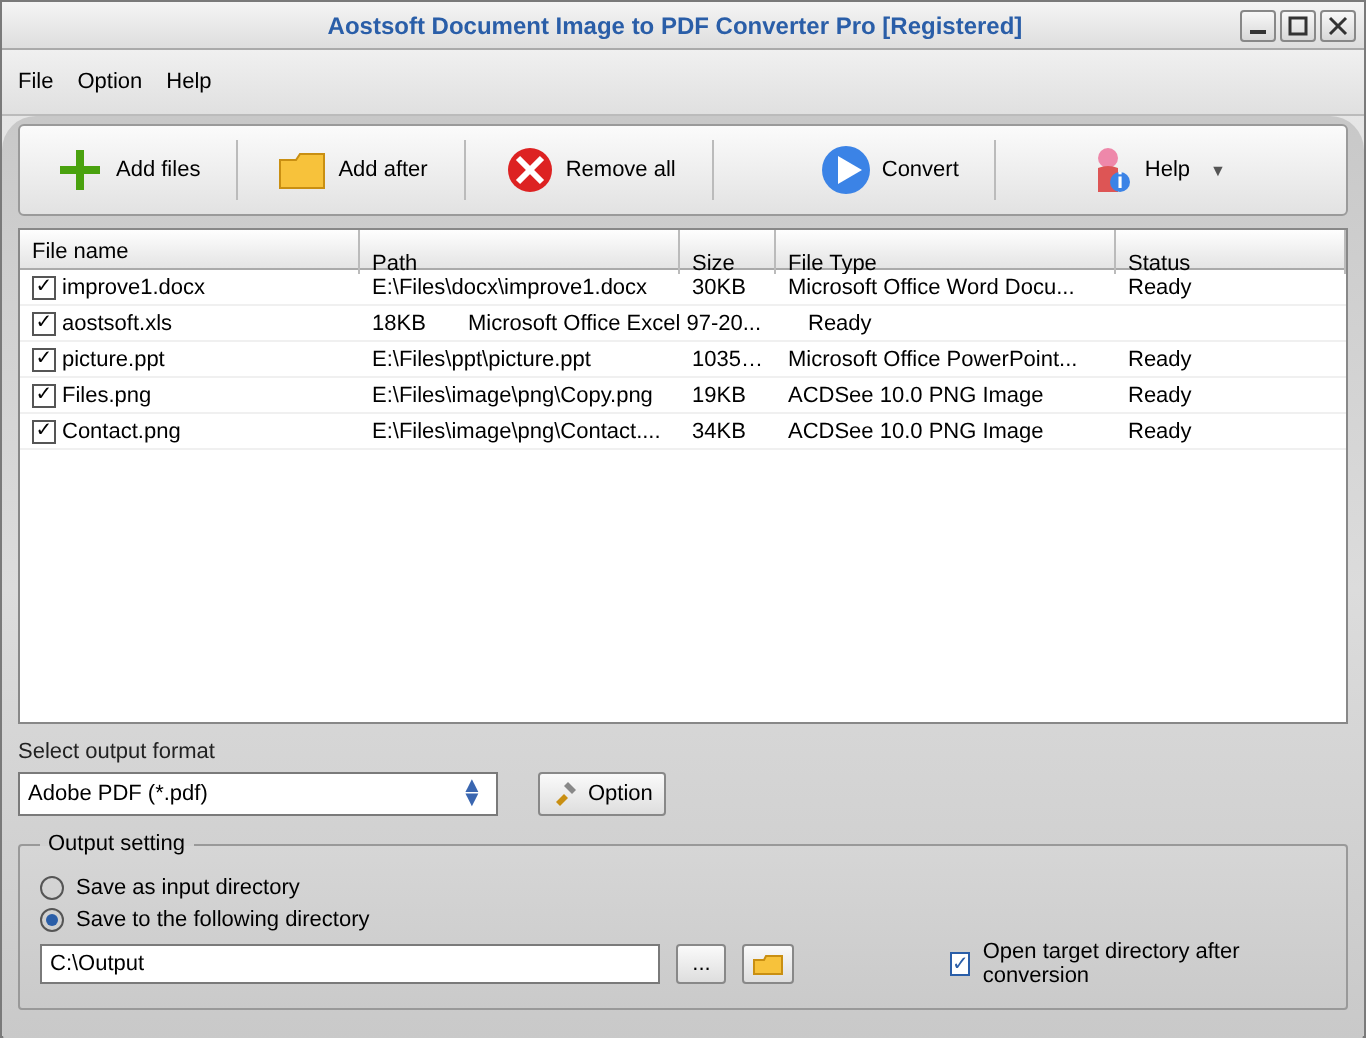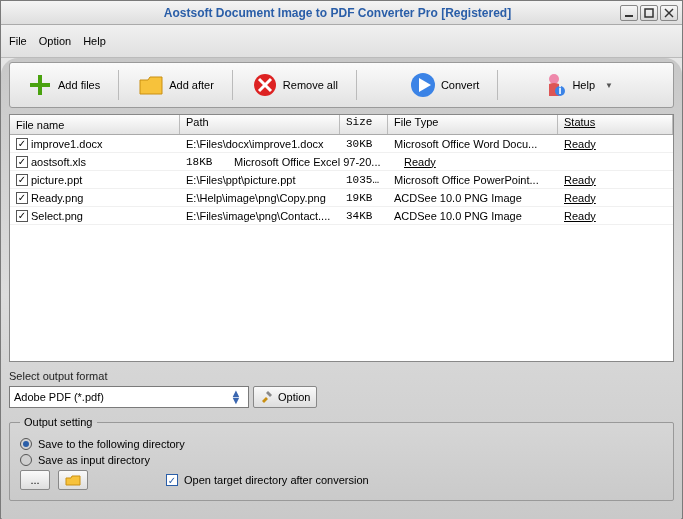--- a/index.html
+++ b/index.html
@@ -11,32 +11,32 @@
     .win-btn { width: 18px; height: 16px; background: linear-gradient(to bottom,#f8f8f8,#d8d8d8); border: 1px solid #888; border-radius: 2px; display: flex; align-items: center; justify-content: center; cursor: pointer; }
     .menubar { height: 20px; display: flex; align-items: center; gap: 12px; padding: 16px 8px; background: linear-gradient(to bottom,#f0f0f0,#e0e0e0); border-bottom: 1px solid #bbb; }
     .menubar span { cursor: pointer; }
     .content { padding: 4px 8px; background: linear-gradient(to bottom,#c8c8c8 0%,#dcdcdc 50%,#c8c8c8 100%); height: calc(519px - 24px - 20px - 2px); border-radius: 17px; }
     .toolbar { background: linear-gradient(to bottom,#fbfbfb,#e2e2e2); border: 1px solid #9a9a9a; border-radius: 3px; height: 46px; display: flex; align-items: center; padding: 0 6px; gap: 4px; }
     .tool-btn { display: flex; align-items: center; gap: 4px; padding: 4px 10px; border-radius: 3px; cursor: pointer; }
     .tool-sep { width: 1px; height: 30px; background: #bbb; margin: 0 4px; }
     .icon { width: 28px; height: 28px; display: flex; align-items: center; justify-content: center; }
     .table-wrap { margin-top: 6px; border: 1px solid #888; background: #fff; height: 248px; overflow: hidden; }
     .thead { display: flex; background: linear-gradient(to bottom,#fefefe,#e4e4e4); border-bottom: 1px solid #aaa; height: 20px; }
-    .th { border-right: 1px solid #bbb; padding: 1px 6px; overflow: hidden; white-space: nowrap; }
+    .th { border-right: 1px solid #bbb; padding: 11px 6px; overflow: hidden; white-space: nowrap; }
     .tbody { }
     .tr { display: flex; height: 18px; align-items: center; border-bottom: 1px solid #f0f0f0; }
     .td { padding: 1px 6px; overflow: hidden; white-space: nowrap; text-overflow: ellipsis; }
     .col-name { width: 170px; display:flex; align-items:center; gap:3px;}
     .col-path { width: 160px; }
-    .col-size { width: 48px; font-family: Liberation Mono, monospace; }
+    .col-size { width: 48px; }
     .col-type { width: 170px; }
-    .col-status { flex: 1; text-decoration: underline; }
+    .col-status { flex: 1; }
     .chk { width: 12px; height: 12px; border: 1px solid #555; display:inline-flex; align-items:center; justify-content:center; font-size:10px; line-height:10px;}
     .section-label { margin-top: 8px; margin-bottom: 4px; color: #222; }
-    .format-row { display: flex; align-items: center; gap: 4px; }
+    .format-row { display: flex; align-items: center; gap: 20px; }
     .select { width: 240px; height: 22px; background: #fff; border: 1px solid #7a7a7a; display: flex; align-items: center; justify-content: space-between; padding: 0 4px; }
     .select-arrows { width: 16px; display:flex; flex-direction:column; align-items:center; font-size:7px; line-height:7px; color:#3a66b0;}
     .opt-btn { height: 22px; border: 1px solid #888; background: linear-gradient(to bottom,#fafafa,#dedede); display:flex; align-items:center; padding:0 6px; gap:4px; cursor:pointer; border-radius:2px;}
     fieldset.output { margin-top: 8px; border: 1px solid #999; border-radius: 2px; padding: 6px 28px 10px 10px; background: linear-gradient(to bottom,#d6d6d6,#cacaca); }
     fieldset.output legend { padding: 0 4px; }
     .radio-row { display:flex; align-items:center; gap:6px; margin: 4px 0; }
     .radio { width:12px; height:12px; border:1px solid #555; border-radius:50%; display:inline-flex; align-items:center; justify-content:center;}
     .radio.sel::after { content:""; width:6px; height:6px; background:#2a5ea8; border-radius:50%; }
     .out-row { display:flex; align-items:center; gap:8px; margin-top:4px;}
     .out-input { flex:0 0 310px; height:20px; background:#fff; border:1px solid #7a7a7a; padding:0 4px; display:flex; align-items:center;}
@@ -170,31 +170,31 @@
               <span>picture.ppt</span>
             </div>
             <div class="td col-path">E:\Files\ppt\picture.ppt</div>
             <div class="td col-size">1035KB</div>
             <div class="td col-type">Microsoft Office PowerPoint...</div>
             <div class="td col-status">Ready</div>
           </div>
           <div class="tr">
             <div class="td col-name">
               <span class="chk">✓</span>
-              <span>Ready.png</span>
-            </div>
-            <div class="td col-path">E:\Help\image\png\Copy.png</div>
+              <span>Files.png</span>
+            </div>
+            <div class="td col-path">E:\Files\image\png\Copy.png</div>
             <div class="td col-size">19KB</div>
             <div class="td col-type">ACDSee 10.0 PNG Image</div>
             <div class="td col-status">Ready</div>
           </div>
           <div class="tr">
             <div class="td col-name">
               <span class="chk">✓</span>
-              <span>Select.png</span>
+              <span>Contact.png</span>
             </div>
             <div class="td col-path">E:\Files\image\png\Contact....</div>
             <div class="td col-size">34KB</div>
             <div class="td col-type">ACDSee 10.0 PNG Image</div>
             <div class="td col-status">Ready</div>
           </div>
         </div>
     </div>
 
     <div class="section-label">Select output format</div>
@@ -211,28 +211,31 @@
               <path d="M2 12 L6 8 L8 10 L4 14 Z" fill="#c98f12"></path>
               <path d="M8 2 L12 6 L10 8 L6 4 Z" fill="#888"></path>
             </svg></span>
         <span>Option</span>
       </div>
     </div>
 
     <fieldset class="output">
       <legend>Output setting</legend>
       <div class="radio-row">
+        <span class="radio"></span>
+        <span>Save as input directory</span>
+      </div>
+      <div class="radio-row">
         <span class="radio sel"></span>
         <span>Save to the following directory</span>
       </div>
-      <div class="radio-row">
-        <span class="radio"></span>
-        <span>Save as input directory</span>
-      </div>
       <div class="out-row">
+        <div class="out-input">
+            <span>C:\Output</span>
+          </div>
         <div class="small-btn">...</div>
         <div class="small-btn">
             <svg width="16" height="14">
               <path d="M1 5 L6 5 L7 3 L15 3 L15 12 L1 12 Z" fill="#f7c23b" stroke="#c98f12"></path>
             </svg>
           </div>
         <div class="chk-row">
           <span class="chk2">✓</span>
           <span>Open target directory after conversion</span>
         </div>

